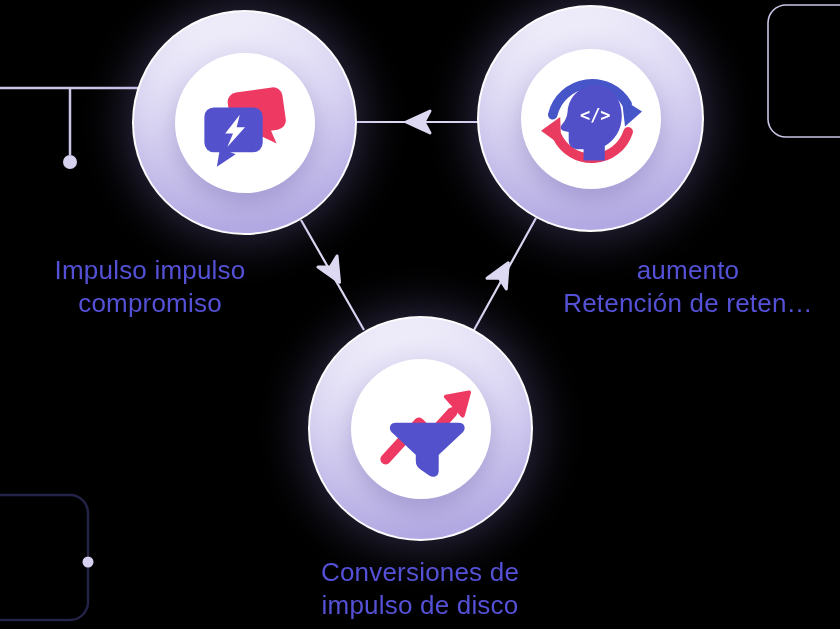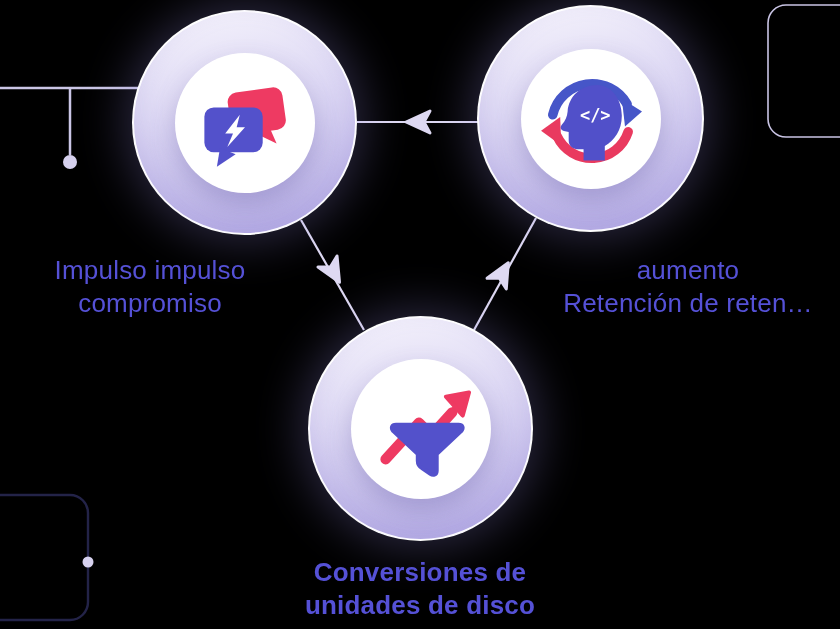--- a/index.html
+++ b/index.html
@@ -45,21 +45,21 @@
     color: #5551d6;
     font-size: 26px;
     line-height: 33px;
     font-weight: 500;
     letter-spacing: 0.2px;
     z-index: 3;
     white-space: nowrap;
   }
   #label-engagement  { left:  -5px; top: 254px; }
   #label-retention   { left: 533px; top: 254px; }
-  #label-conversions { left: 265px; top: 556px; font-weight: bold; }
+  #label-conversions { left: 265px; top: 556px; }
 
   .code-glyph {
     font-family: "DejaVu Sans Mono", monospace;
     font-weight: bold;
   }
 </style>
 </head>
 <body>
 
 <div class="stage">
@@ -150,16 +150,16 @@
     <div>compromiso</div>
   </div>
 
   <div class="node-label" id="label-retention">
     <div>aumento</div>
     <div>Retención de reten…</div>
   </div>
 
   <div class="node-label" id="label-conversions">
     <div>Conversiones de</div>
-    <div>unidades de disco</div>
+    <div>impulso de disco</div>
   </div>
 
 </div>
 
 </body></html>

